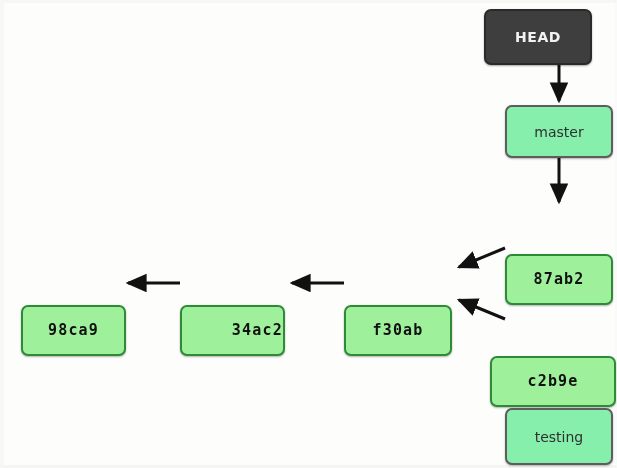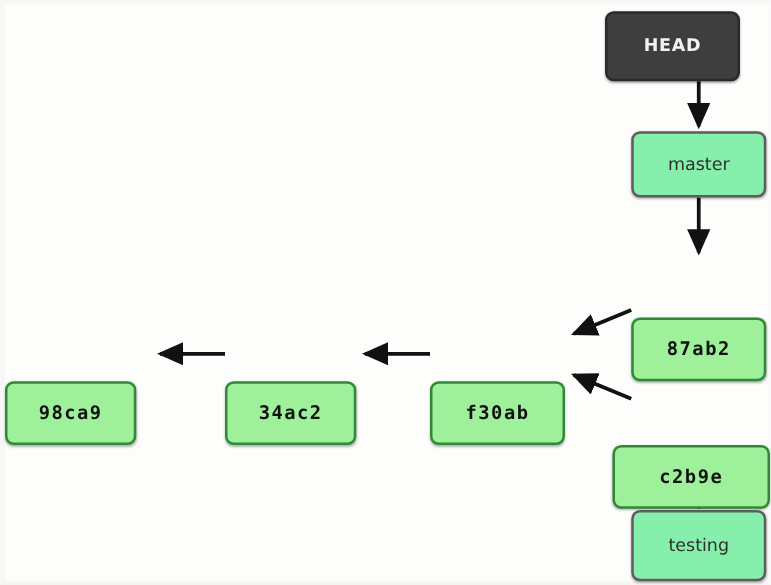--- a/index.html
+++ b/index.html
@@ -127,25 +127,25 @@
   </div>
 
   <div class="node node-commit" style="left:501px; top:203px; width:108px; height:51px;">
     <span class="node-label">87ab2</span>
   </div>
 
   <div class="node node-commit" style="left:340px; top:254px; width:108px; height:51px;">
     <span class="node-label">f30ab</span>
   </div>
 
-  <div class="node node-commit" style="left:176px; top:254px; width:105px; height:51px;">
+  <div class="node node-commit" style="left:176px; top:254px; width:105px; height:51px;justify-content:flex-end;">
     <span class="node-label">34ac2</span>
   </div>
 
-  <div class="node node-commit" style="left:0; top:254px; width:105px; height:51px;">
+  <div class="node node-commit" style="left:17px; top:254px; width:105px; height:51px;">
     <span class="node-label">98ca9</span>
   </div>
 
   <div class="node node-commit" style="left:486px; top:305px; width:126px; height:51px;">
     <span class="node-label">c2b9e</span>
   </div>
 
   <div class="node node-branch" style="left:501px; top:405px; width:108px; height:57px;">
     <span class="node-label">testing</span>
   </div>

